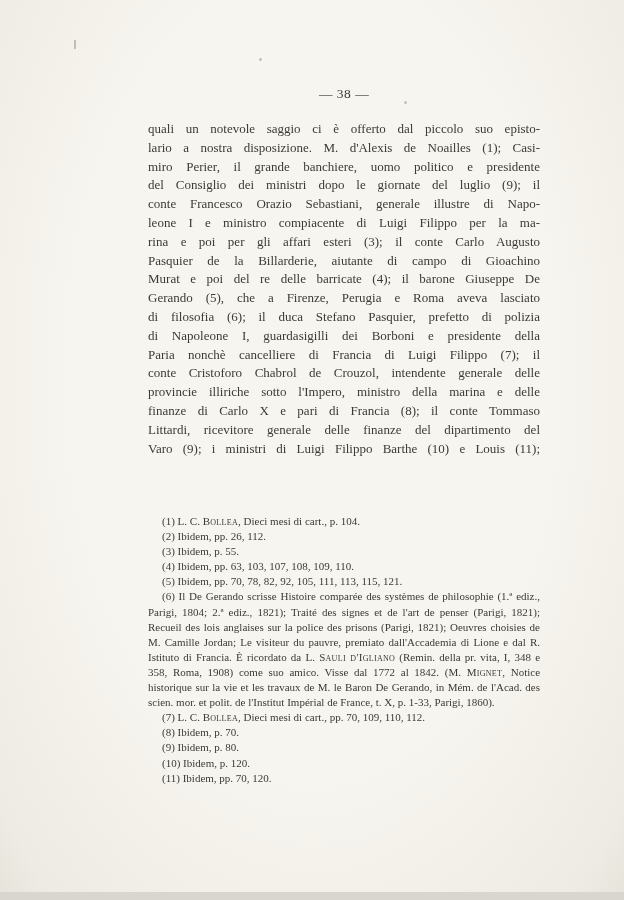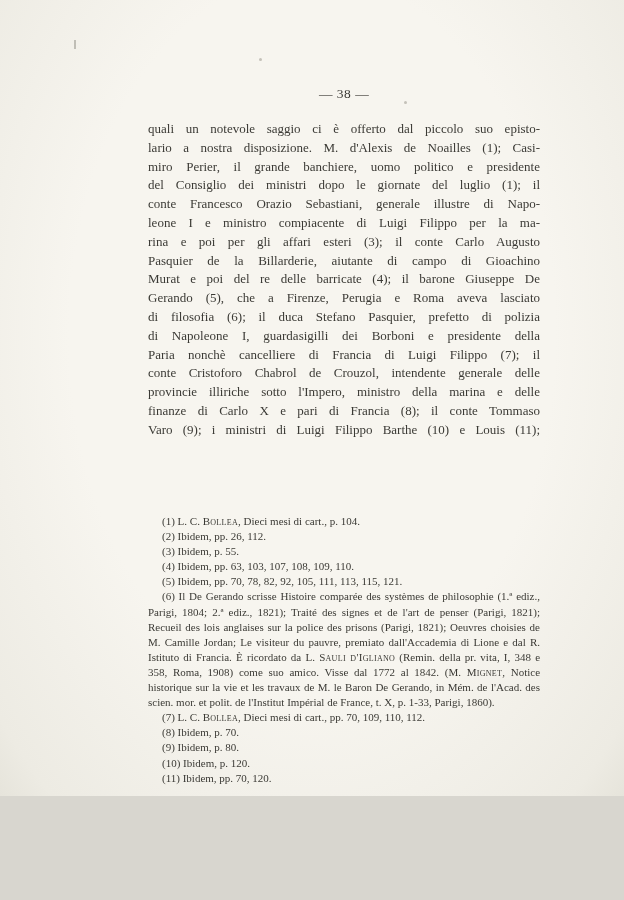--- a/index.html
+++ b/index.html
@@ -1,20 +1,20 @@
 <!DOCTYPE html>
 <html><head>
 <meta charset="utf-8">
 <style>
   * { margin: 0; padding: 0; box-sizing: border-box; }
   html, body { background: #d8d6cf; }
   .page {
     position: relative;
     width: 624px;
-    height: 796px;
+    height: 892px;
     margin: 0 auto;
     background: radial-gradient(ellipse at 50% 42%, #f7f5ef 55%, #edebe3 92%, #e6e4db 100%);
     color: #3b3a35;
     font-family: "Liberation Serif", "DejaVu Serif", serif;
     overflow: hidden;
   }
   .page-number {
     position: absolute;
     top: 86px;
     left: 148px;
@@ -71,33 +71,34 @@
   <div class="speck-line" style="left:74px; top:40px; width:2px; height:9px;"></div>
   <div class="speck" style="left:259px; top:58px; width:3px; height:3px;"></div>
   <div class="speck" style="left:404px; top:101px; width:3px; height:3px;"></div>
 
   <div class="page-number">— 38 —</div>
 
   <div class="body-text">
       <div class="body-line">quali un notevole saggio ci è offerto dal piccolo suo episto-</div>
       <div class="body-line">lario a nostra disposizione. M. d'Alexis de Noailles (1); Casi-</div>
       <div class="body-line">miro Perier, il grande banchiere, uomo politico e presidente</div>
-      <div class="body-line">del Consiglio dei ministri dopo le giornate del luglio (1); il</div>
+      <div class="body-line">del Consiglio dei ministri dopo le giornate del luglio (9); il</div>
       <div class="body-line">conte Francesco Orazio Sebastiani, generale illustre di Napo-</div>
       <div class="body-line">leone I e ministro compiacente di Luigi Filippo per la ma-</div>
       <div class="body-line">rina e poi per gli affari esteri (3); il conte Carlo Augusto</div>
       <div class="body-line">Pasquier de la Billarderie, aiutante di campo di Gioachino</div>
       <div class="body-line">Murat e poi del re delle barricate (4); il barone Giuseppe De</div>
       <div class="body-line">Gerando (5), che a Firenze, Perugia e Roma aveva lasciato</div>
       <div class="body-line">di filosofia (6); il duca Stefano Pasquier, prefetto di polizia</div>
       <div class="body-line">di Napoleone I, guardasigilli dei Borboni e presidente della</div>
       <div class="body-line">Paria nonchè cancelliere di Francia di Luigi Filippo (7); il</div>
       <div class="body-line">conte Cristoforo Chabrol de Crouzol, intendente generale delle</div>
       <div class="body-line">provincie illiriche sotto l'Impero, ministro della marina e delle</div>
       <div class="body-line">finanze di Carlo X e pari di Francia (8); il conte Tommaso</div>
+      <div class="body-line">Littardi, ricevitore generale delle finanze del dipartimento del</div>
       <div class="body-line">Varo (9); i ministri di Luigi Filippo Barthe (10) e Louis (11);</div>
     </div>
 
   <div class="footnotes">
       <p class="footnote"><span class="seg-n">(1) L. C. </span><span class="seg-sc">Bollea</span><span class="seg-n">, </span><span class="seg-i">Dieci mesi di cart.</span><span class="seg-n">, p. 104.</span></p>
       <p class="footnote"><span class="seg-n">(2) </span><span class="seg-i">Ibidem</span><span class="seg-n">, pp. 26, 112.</span></p>
       <p class="footnote"><span class="seg-n">(3) </span><span class="seg-i">Ibidem</span><span class="seg-n">, p. 55.</span></p>
       <p class="footnote"><span class="seg-n">(4) </span><span class="seg-i">Ibidem</span><span class="seg-n">, pp. 63, 103, 107, 108, 109, 110.</span></p>
       <p class="footnote"><span class="seg-n">(5) </span><span class="seg-i">Ibidem</span><span class="seg-n">, pp. 70, 78, 82, 92, 105, 111, 113, 115, 121.</span></p>
       <p class="footnote"><span class="seg-n">(6) Il De Gerando scrisse </span><span class="seg-i">Histoire comparée des systèmes de philosophie</span><span class="seg-n"> (1.ª ediz., Parigi, 1804; 2.ª ediz., 1821); </span><span class="seg-i">Traité des signes et de l'art de penser</span><span class="seg-n"> (Parigi, 1821); </span><span class="seg-i">Recueil des lois anglaises sur la police des prisons</span><span class="seg-n"> (Parigi, 1821); </span><span class="seg-i">Oeuvres choisies de M. Camille Jordan; Le visiteur du pauvre</span><span class="seg-n">, premiato dall'Accademia di Lione e dal R. Istituto di Francia. È ricordato da L. </span><span class="seg-sc">Sauli d'Igliano</span><span class="seg-n"> (</span><span class="seg-i">Remin. della pr. vita</span><span class="seg-n">, I, 348 e 358, Roma, 1908) come suo amico. Visse dal 1772 al 1842. (M. </span><span class="seg-sc">Mignet</span><span class="seg-n">, </span><span class="seg-i">Notice historique sur la vie et les travaux de M. le Baron De Gerando</span><span class="seg-n">, in </span><span class="seg-i">Mém. de l'Acad. des scien. mor. et polit. de l'Institut Impérial de France</span><span class="seg-n">, t. X, p. 1-33, Parigi, 1860).</span></p>

